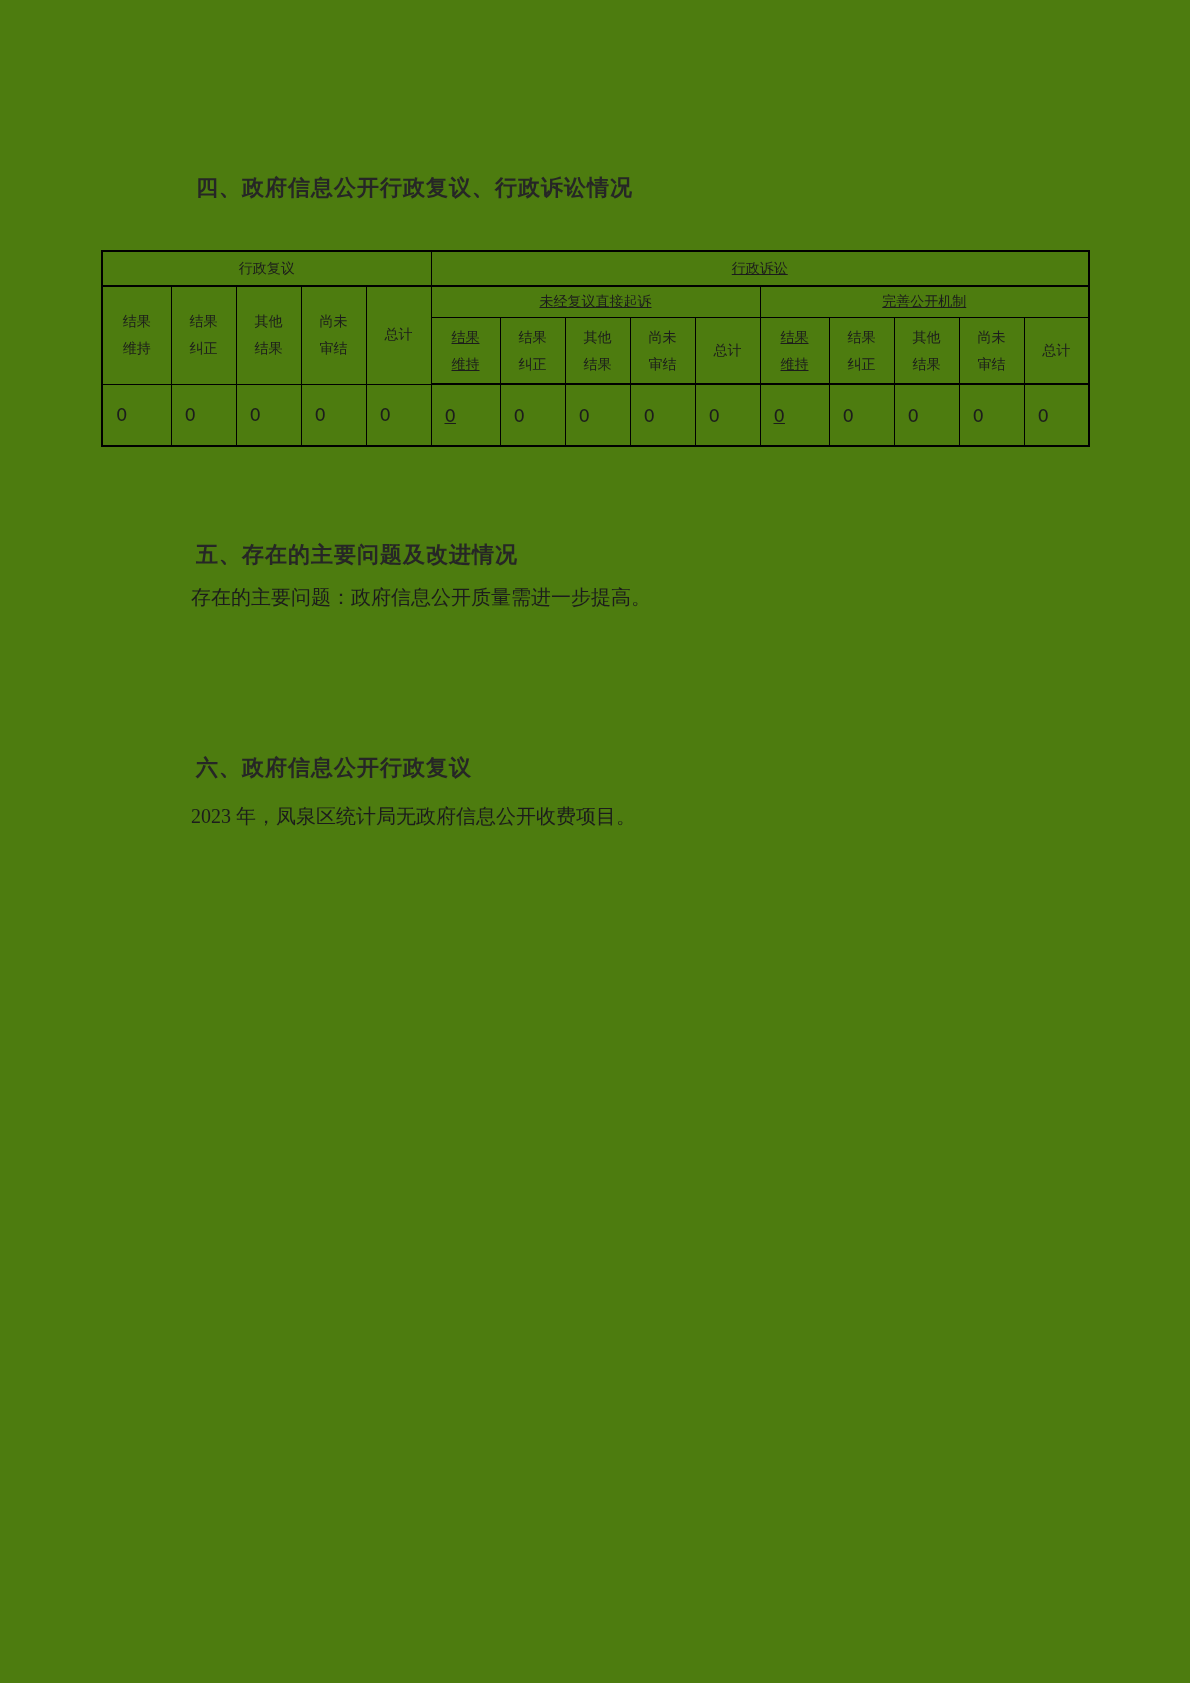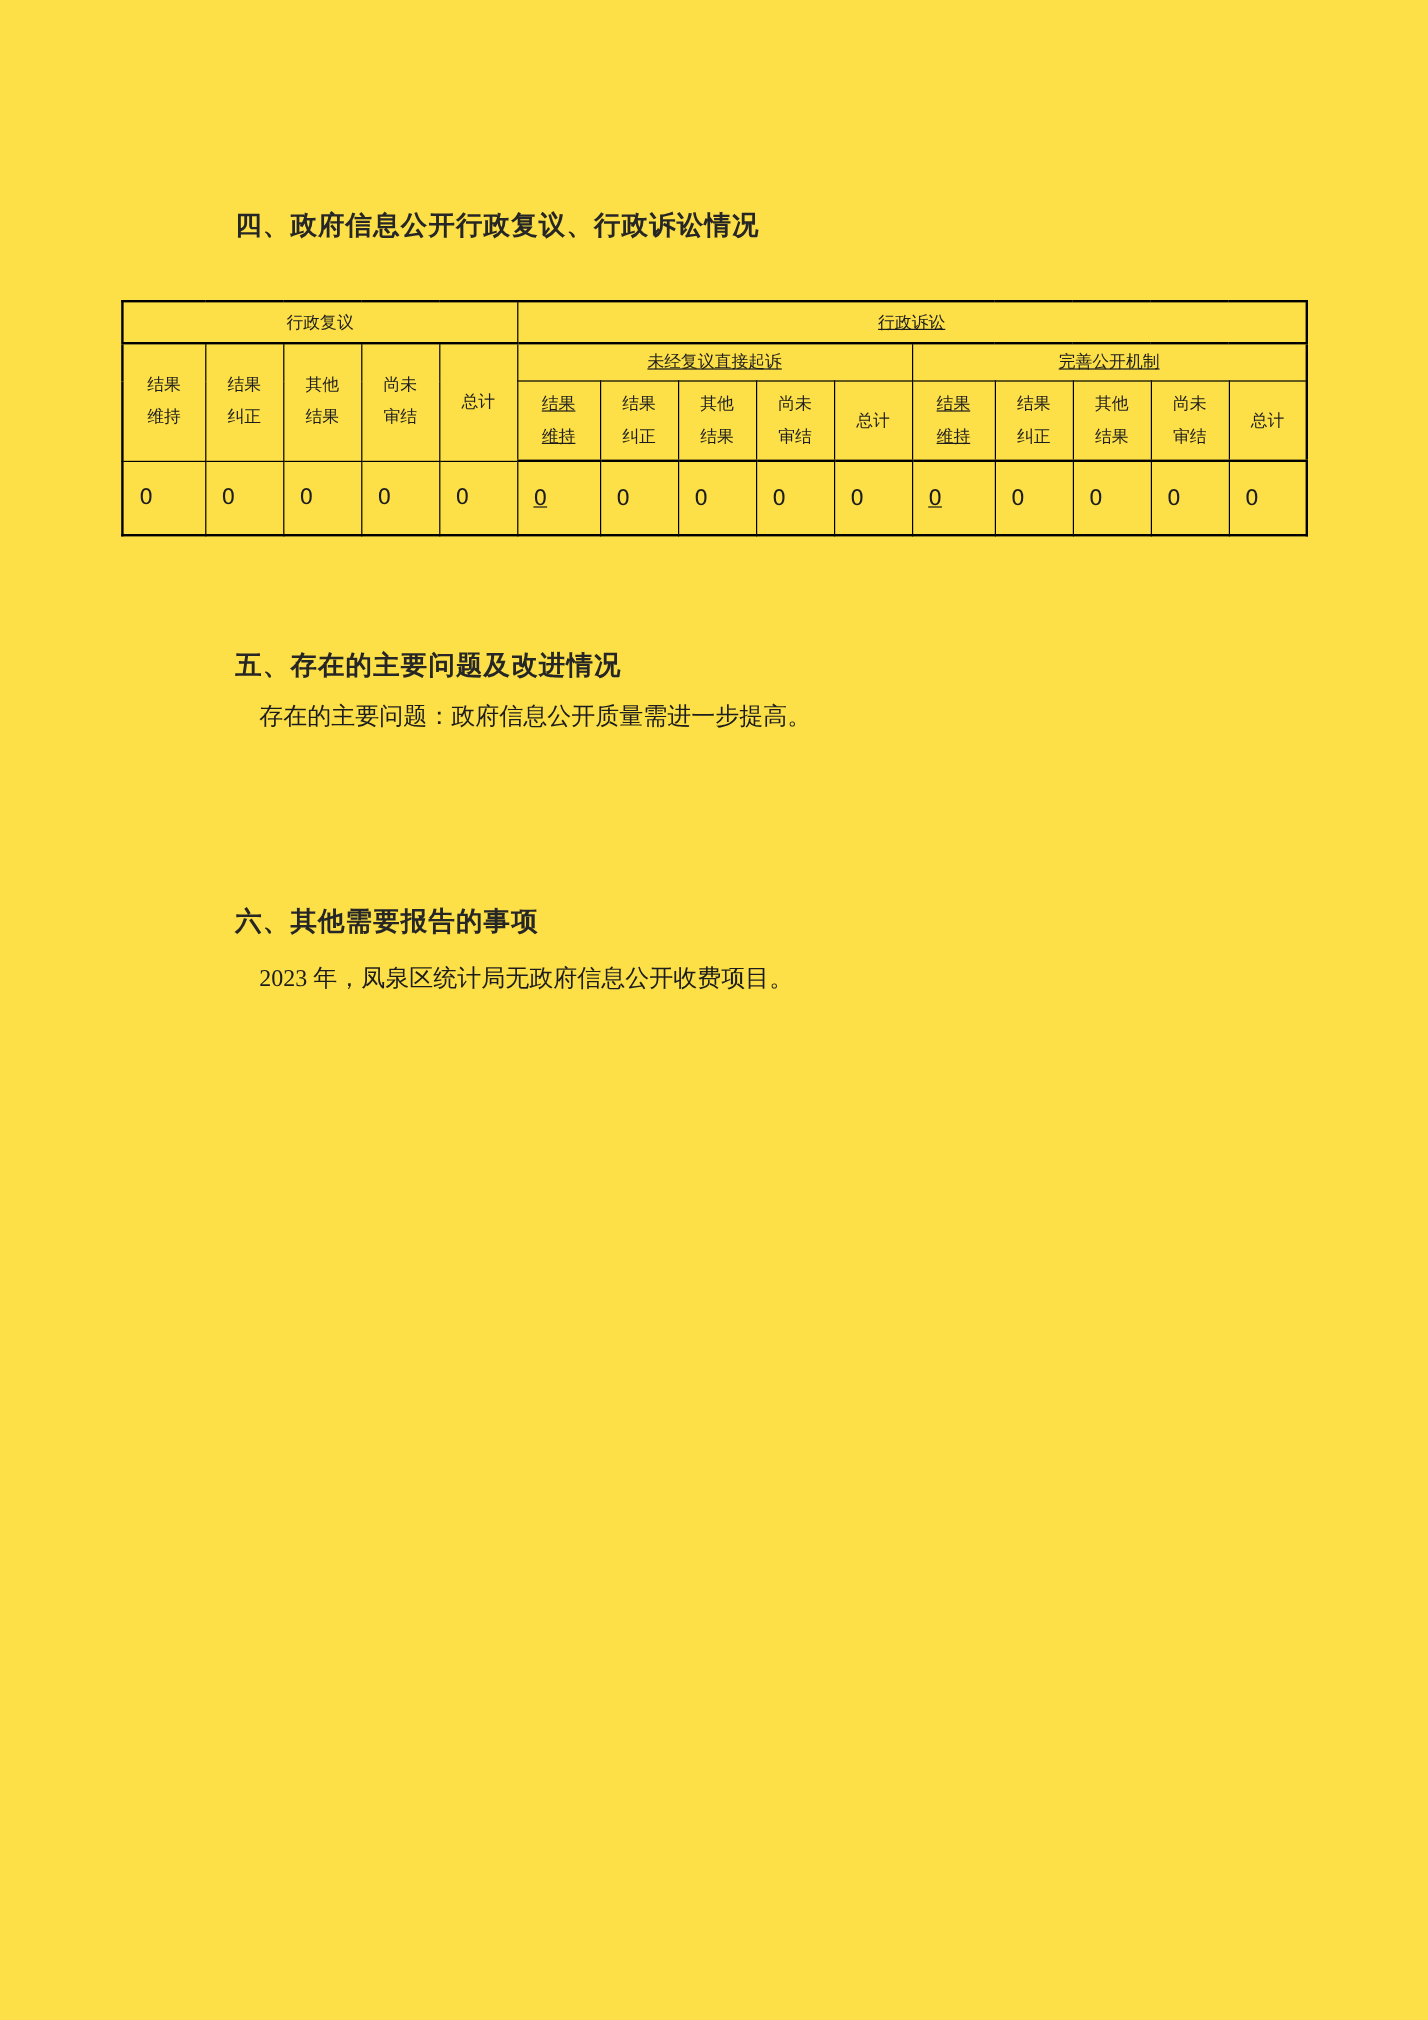--- a/index.html
+++ b/index.html
@@ -1,38 +1,38 @@
 <!DOCTYPE html>
 <html><head>
 <meta charset="utf-8">
 <style>
   html,body{margin:0;padding:0;background:#ffffff;}
   .page{
     position:relative;
     width:1190px;height:1683px;
-    background:#fde047;
+    background:#4d7c0f;
     font-family:"Liberation Serif","DejaVu Serif",serif;
     color:#1f1f1f;
     overflow:hidden;
   }
   .heading{
     position:absolute;
     left:196px;
     font-size:22px;
     font-weight:bold;
     color:#262626;
     letter-spacing:1px;
     white-space:nowrap;
   }
   .h4{top:173px;}
   .h5{top:540px;text-align:right;}
   .h6{top:753px;}
   .body-block{
     position:absolute;
-    left:176px;
+    left:151px;
     width:800px;
     font-size:20px;
     line-height:31px;
     color:#1c1c1c;
   }
   .b5{top:582px;}
   .b6{top:801px;}
   .body-block p{margin:0;text-indent:40px;}
   
   table.rl{
@@ -174,19 +174,19 @@
     </tr>
   </tbody>
     </table>
 
   <div class="heading h5">五、存在的主要问题及改进情况</div>
 
   <div class="body-block b5">
     <p>存在的主要问题：政府信息公开质量需进一步提高。</p>
   </div>
 
-  <div class="heading h6">六、其他需要报告的事项</div>
+  <div class="heading h6">六、政府信息公开行政复议</div>
 
   <div class="body-block b6">
     <p>2023 年，凤泉区统计局无政府信息公开收费项目。</p>
   </div>
 
 </div>
 
 </body></html>

